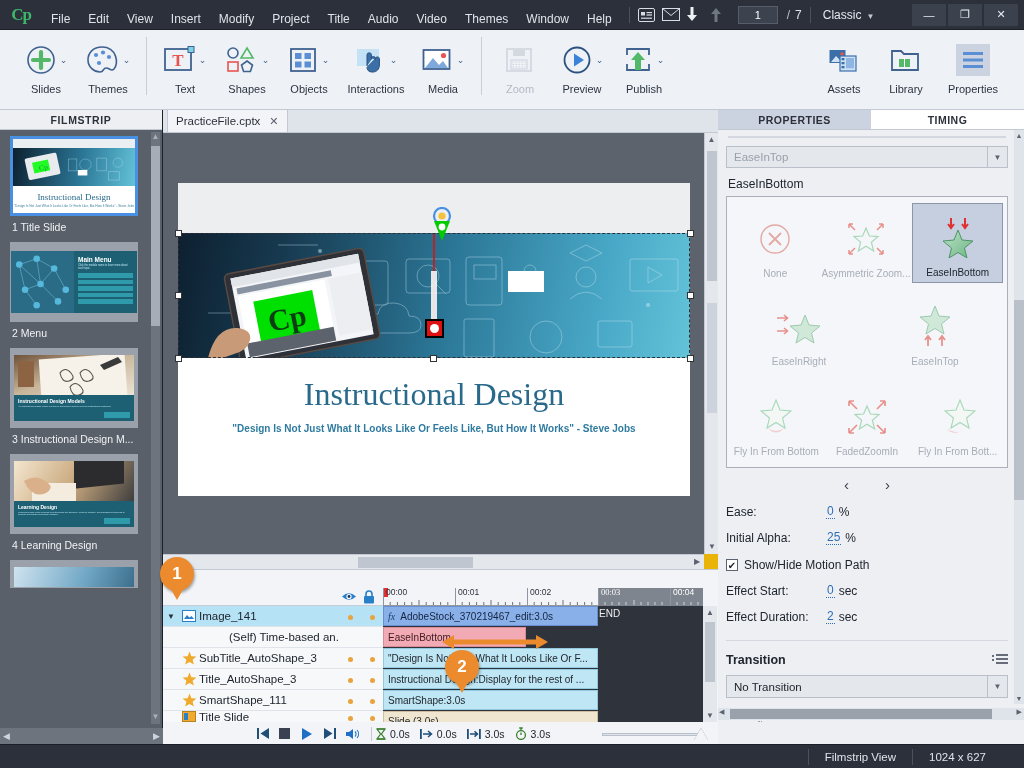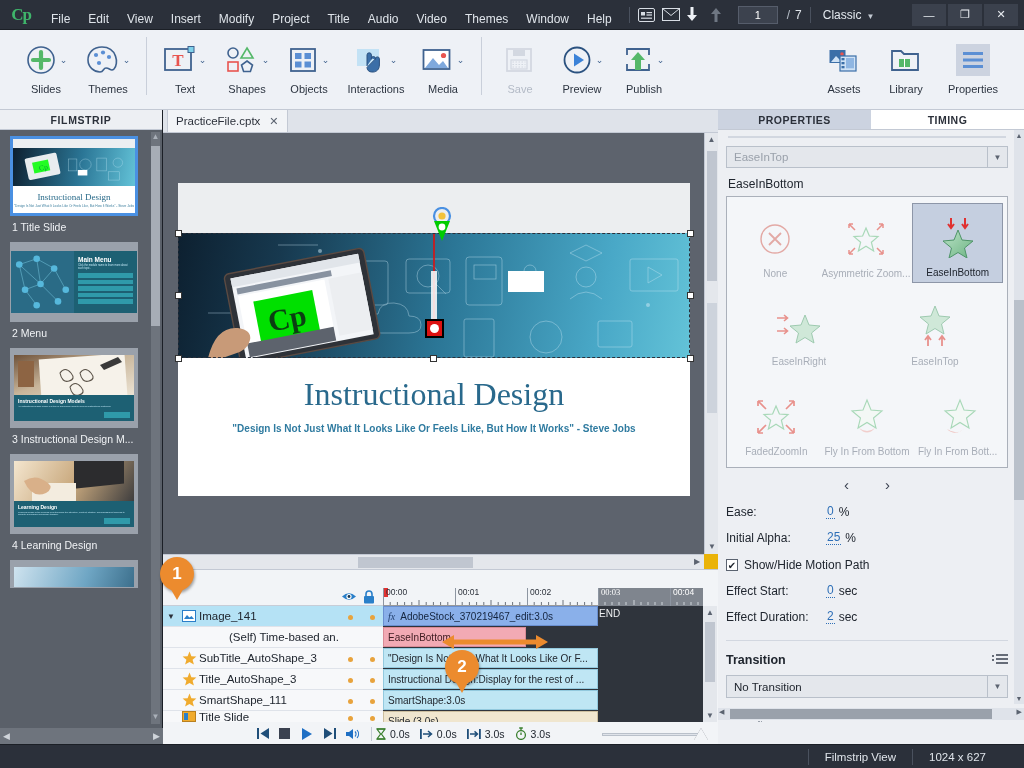--- a/index.html
+++ b/index.html
@@ -410,21 +410,21 @@
       <div class="rb-icon-row">
         <span>
           <svg width="30" height="28" viewBox="0 0 30 28">
               <rect x="2" y="3" width="24" height="22" fill="none" stroke="#d3d8e1" stroke-width="1.8"></rect>
               <rect x="8" y="4" width="12" height="6" fill="#d3d8e1"></rect>
               <rect x="6" y="14" width="16" height="9" fill="none" stroke="#d3d8e1" stroke-width="1.2"></rect>
               <path d="M7.5 16 H20.5 M7.5 18.5 H20.5 M7.5 21 H20.5" stroke="#d3d8e1" stroke-width="1" stroke-dasharray="1.5 1.5"></path>
             </svg>
         </span>
       </div>
-      <div class="rb-label dim">Save</div>
+      <div class="rb-label dim">Zoom</div>
     </div>
 
     <div class="rb-item">
       <div class="rb-icon-row">
         <span>
           <svg width="32" height="32" viewBox="0 0 32 32">
               <circle cx="16" cy="16" r="12.5" fill="none" stroke="#2b5280" stroke-width="1.8"></circle>
               <path d="M13 9.5 L23 16 L13 22.5 Z" fill="#3b82d8"></path>
             </svg>
         </span>
@@ -1040,43 +1040,43 @@
                 </svg>
             </span>
             <div class="efflbl" actable="false">EaseInTop</div>
           </div>
         </div>
 
         <div class="effrow" style="margin-top:10px">
           <div class="effcell">
             <span>
               <svg width="48" height="42" viewBox="0 0 48 42">
+                  <path d="M24 5 L28 15 L39 16 L30.5 23 L33 33 L24 27.5 L15 33 L17.5 23 L9 16 L20 15 Z" fill="#f3f8f5" stroke="#a8d8b8" stroke-width="1.1"></path>
+                  <path d="M16 33 q8 9 16 0 q-8 6 -16 0Z" fill="#f0c4c0" opacity=".8"></path>
+                </svg>
+            </span>
+            <div class="efflbl">Fly In From Bottom</div>
+          </div>
+          <div class="effcell">
+            <span>
+              <svg width="48" height="42" viewBox="0 0 48 42">
                   <path d="M24 11 L27.4 19 L36 19.6 L29.4 25.3 L31.6 34 L24 29.3 L16.4 34 L18.6 25.3 L12 19.6 L20.6 19 Z" fill="none" stroke="#a8d8b8" stroke-width="1.2"></path>
                   <g stroke="#e8918c" stroke-width="1.7" fill="none">
                     <path d="M14 14 L6 6 M6 6 v5 M6 6 h5"></path>
                     <path d="M34 14 L42 6 M42 6 v5 M42 6 h-5"></path>
                     <path d="M14 30 L6 38 M6 38 v-5 M6 38 h5"></path>
                     <path d="M34 30 L42 38 M42 38 v-5 M42 38 h-5"></path>
                   </g>
                 </svg>
             </span>
             <div class="efflbl">FadedZoomIn</div>
           </div>
           <div class="effcell">
             <span>
               <svg width="48" height="42" viewBox="0 0 48 42">
-                  <path d="M24 5 L28 15 L39 16 L30.5 23 L33 33 L24 27.5 L15 33 L17.5 23 L9 16 L20 15 Z" fill="#f3f8f5" stroke="#a8d8b8" stroke-width="1.1"></path>
-                  <path d="M16 33 q8 9 16 0 q-8 6 -16 0Z" fill="#f0c4c0" opacity=".8"></path>
-                </svg>
-            </span>
-            <div class="efflbl">Fly In From Bottom</div>
-          </div>
-          <div class="effcell">
-            <span>
-              <svg width="48" height="42" viewBox="0 0 48 42">
                   <path d="M26 5 L30 15 L41 16 L32.5 23 L35 33 L26 27.5 L17 33 L19.5 23 L11 16 L22 15 Z" fill="#f3f8f5" stroke="#a8d8b8" stroke-width="1.1"></path>
                   <path d="M13 34 q10 7 18 -1 q-10 9 -18 1Z" fill="#efb8b3" opacity=".85"></path>
                 </svg>
             </span>
             <div class="efflbl">Fly In From Bott...</div>
           </div>
         </div>
       </div>
 
       <div class="arrowsrow">

